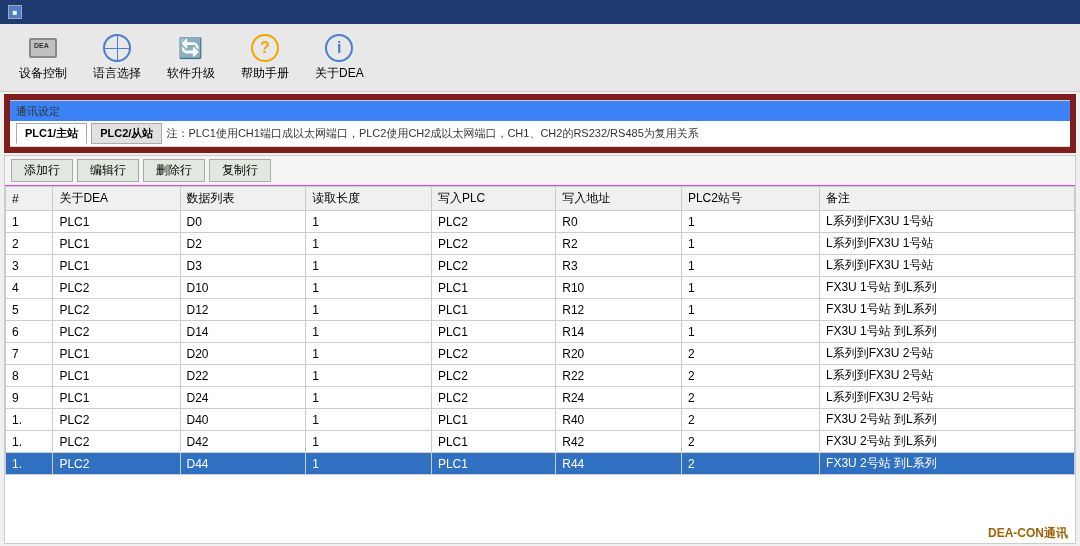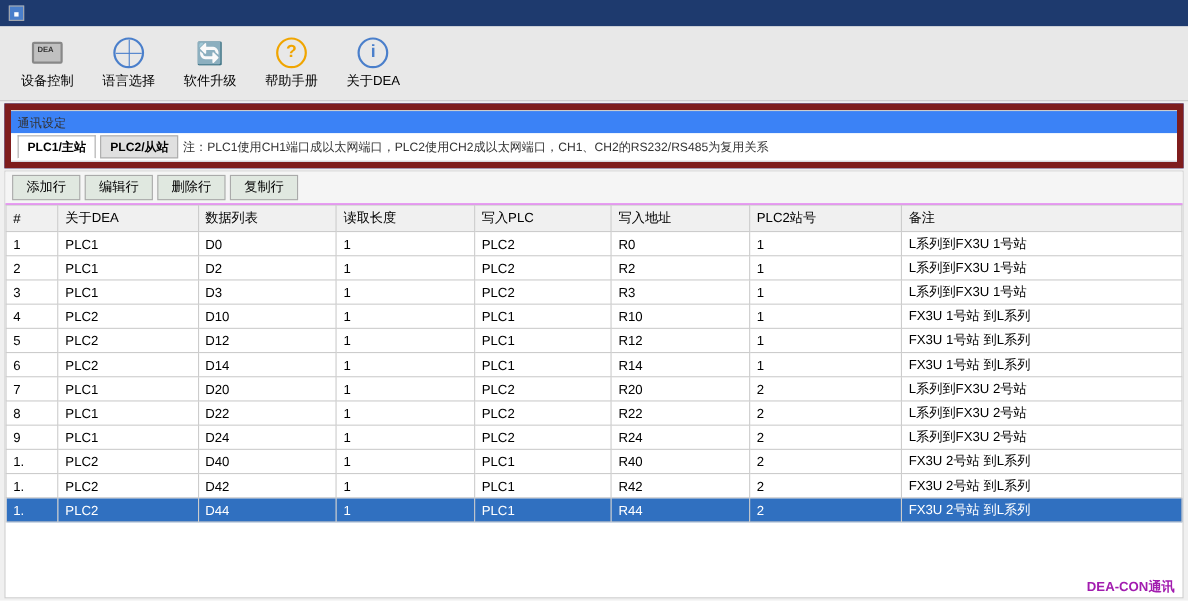--- a/index.html
+++ b/index.html
@@ -267,21 +267,21 @@
       overflow: hidden;
       display: flex;
       flex-direction: column;
     }
     
     #footer {
       position: absolute;
       bottom: 4px;
       right: 12px;
       font-size: 12px;
-      color: #a21caf;
+      color: #a16207;
       font-weight: bold;
     }
     .table-container {
       overflow-y: auto;
       overflow-x: hidden;
       flex: 1;
     }
   </style>
 </head>
 <body>

